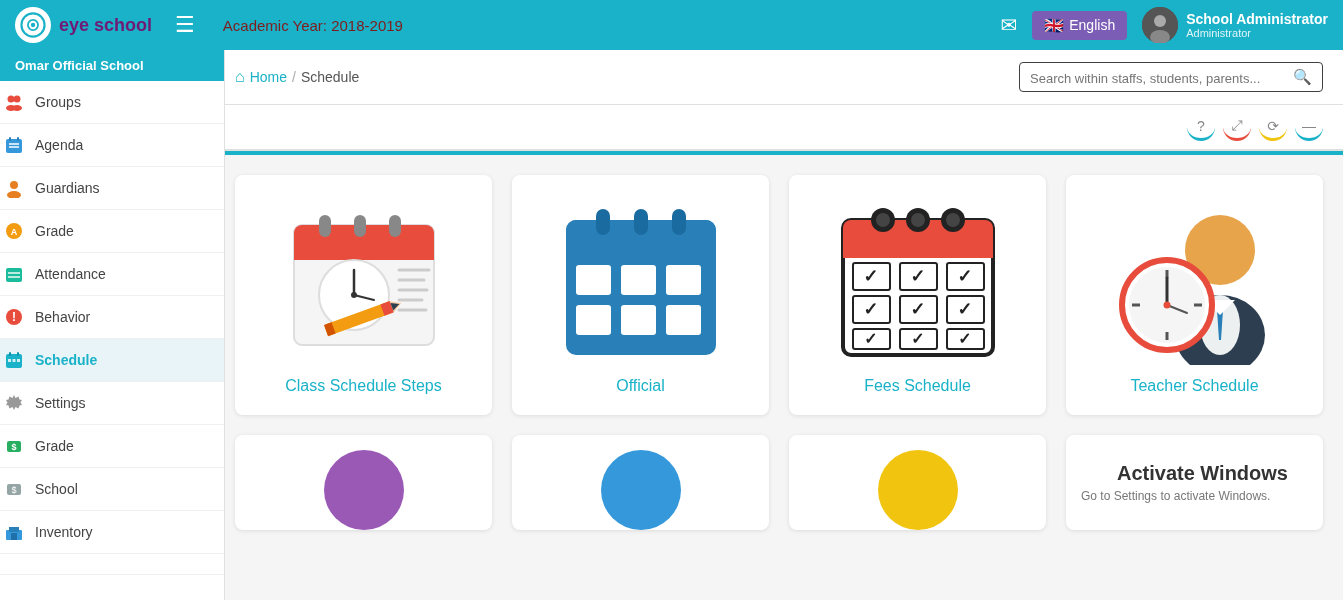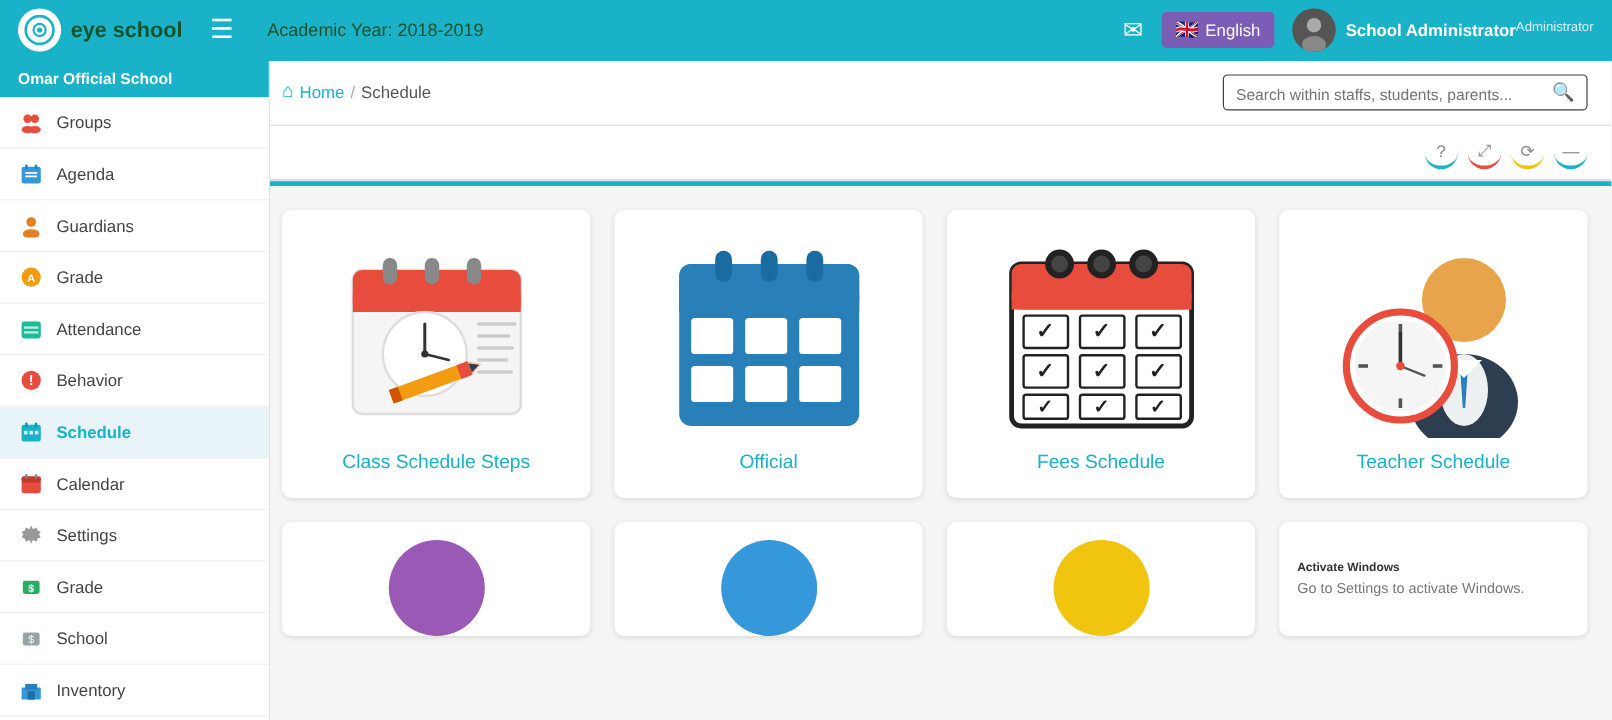--- a/index.html
+++ b/index.html
@@ -13,41 +13,41 @@
       align-items: center;
       padding: 0 15px;
       gap: 15px;
       position: fixed;
       top: 0; left: 0; right: 0;
       z-index: 100;
     }
     .topnav-logo { display: flex; align-items: center; gap: 8px; }
     .topnav-logo-icon { width: 36px; height: 36px; border-radius: 50%; background: #fff; display: flex; align-items: center; justify-content: center; }
     .topnav-logo-icon svg { width: 26px; height: 26px; }
-    .topnav-logo-text { color: #14532d; font-size: 18px; font-weight: 600; }
+    .topnav-logo-text { color: #701a75; font-size: 18px; font-weight: 600; }
     .topnav-hamburger { color: #fff; font-size: 22px; cursor: pointer; padding: 0 8px; }
-    .topnav-academic { color: #14532d; font-size: 15px; font-weight: 500; margin-left: 5px; }
+    .topnav-academic { color: #7f1d1d; font-size: 15px; font-weight: 500; margin-left: 5px; }
     .topnav-spacer { flex: 1; }
     .topnav-email-icon { color: #fff; font-size: 20px; cursor: pointer; }
     .topnav-lang-btn {
       background: #7b5db5;
       color: #fff;
       border: none;
       border-radius: 4px;
       padding: 5px 12px;
       font-size: 14px;
       cursor: pointer;
       display: flex;
       align-items: center;
       gap: 5px;
     }
     .topnav-lang-btn .flag { font-size: 16px; }
     .topnav-user { display: flex; align-items: center; gap: 8px; color: #fff; }
     .topnav-avatar { width: 36px; height: 36px; border-radius: 50%; background: #555; display: flex; align-items: center; justify-content: center; font-size: 20px; }
-    .topnav-user-info { display: flex; flex-direction: row; }
+    .topnav-user-info { display: flex; flex-direction: column; }
     .topnav-user-name { font-size: 14px; font-weight: 600; }
     .topnav-user-role { font-size: 11px; opacity: 0.85; }
 
     
     .sidebar {
       position: fixed;
       top: 50px;
       left: 0;
       width: 225px;
       bottom: 0;
@@ -61,21 +61,21 @@
       color: #fff;
       font-size: 13px;
       font-weight: 600;
       padding: 8px 15px;
       margin: 0;
     }
     .sidebar-item {
       display: flex;
       align-items: center;
       gap: 10px;
-      padding: 10px 15px;
+      padding: 10px 3px;
       cursor: pointer;
       font-size: 14px;
       color: #444;
       border-bottom: 1px solid #f0f0f0;
     }
     .sidebar-item.active { background: #e8f4f8; font-weight: 600; color: #1ab2c8; }
     .sidebar-icon { width: 22px; height: 22px; display: flex; align-items: center; justify-content: center; font-size: 16px; flex-shrink: 0; }
 
     
     .main {
@@ -229,21 +229,21 @@
       border-radius: 8px;
       box-shadow: 0 1px 4px rgba(0,0,0,0.1);
       padding: 15px;
       min-height: 80px;
       display: flex;
       flex-direction: column;
       justify-content: center;
       color: #555;
       font-size: 13px;
     }
-    .activate-title { font-size: 10px; font-weight: 600; margin-bottom: 4px; color: #333; }
+    .activate-title { font-size: 20px; font-weight: 600; margin-bottom: 4px; color: #333; margin-left: 36px; }
     .activate-text { font-size: 12px; color: #777; }
   </style>
 </head>
 <body>
 
 <nav class="topnav">
   <div class="topnav-logo">
     <div class="topnav-logo-icon">
       <svg viewBox="0 0 36 36" fill="none">
         <circle cx="18" cy="18" r="16" stroke="#1ab2c8" stroke-width="3" fill="white"></circle>
@@ -352,31 +352,20 @@
           <rect x="5" y="2" width="2" height="4" rx="1" fill="#0e95a8"></rect>
           <rect x="13" y="2" width="2" height="4" rx="1" fill="#0e95a8"></rect>
           <rect x="4" y="9" width="3" height="3" fill="white" opacity="0.8"></rect>
           <rect x="8.5" y="9" width="3" height="3" fill="white" opacity="0.8"></rect>
           <rect x="13" y="9" width="3" height="3" fill="white" opacity="0.8"></rect>
         </svg>
     </div>
     <span>Schedule</span>
   </div>
 
-  <div class="sidebar-item">
-    <div class="sidebar-icon">
-      <svg width="20" height="20" viewBox="0 0 20 20">
-          <rect x="2" y="4" width="16" height="14" rx="2" fill="#e74c3c"></rect>
-          <rect x="2" y="4" width="16" height="5" rx="2" fill="#c0392b"></rect>
-          <rect x="5" y="2" width="2" height="4" rx="1" fill="#888"></rect>
-          <rect x="13" y="2" width="2" height="4" rx="1" fill="#888"></rect>
-        </svg>
-    </div>
-    <span>Calendar</span>
-  </div>
 
   <div class="sidebar-item">
     <div class="sidebar-icon">
       <svg width="20" height="20" viewBox="0 0 20 20">
           <circle cx="10" cy="10" r="3" fill="#888"></circle>
           <path d="M10 2 L11.5 5 L14.5 3.5 L15.5 6.5 L18 7 L16.5 9.5 L18 12 L15.5 12.5 L14.5 15.5 L11.5 14 L10 17 L8.5 14 L5.5 15.5 L4.5 12.5 L2 12 L3.5 9.5 L2 7 L4.5 6.5 L5.5 3.5 L8.5 5 Z" fill="#999"></path>
         </svg>
     </div>
     <span>Settings</span>
   </div>

